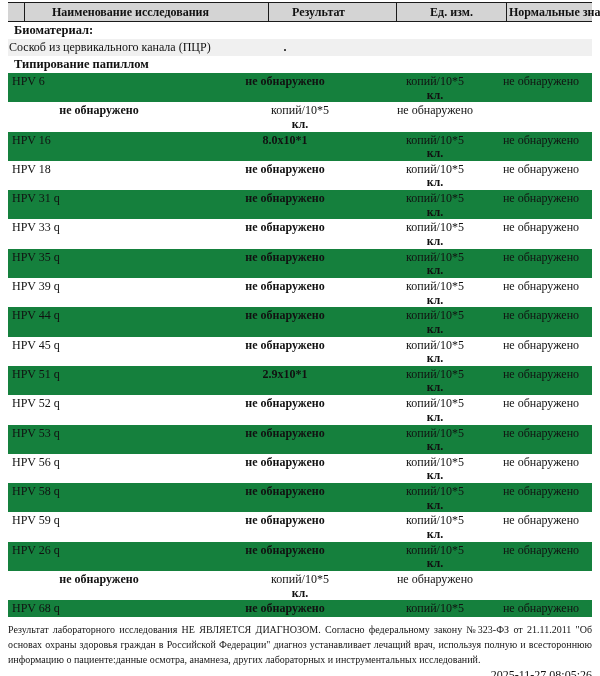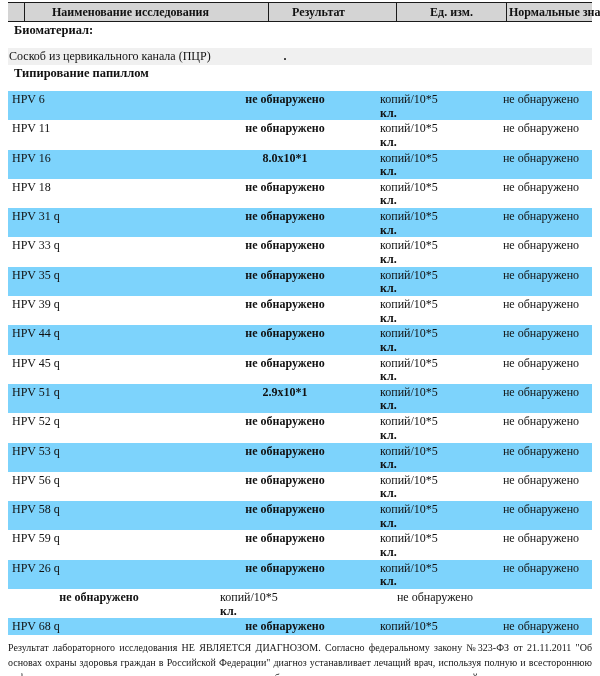--- a/index.html
+++ b/index.html
@@ -11,36 +11,36 @@
 
   
   .thead { display:grid; grid-template-columns:212px 160px 110px 102px; background:#d4d4d4;
            border-top:1px solid #1a1a1a; border-bottom:1px solid #1a1a1a;padding-left:16px; }
   .th { border-left:1px solid #1a1a1a; font-weight:bold; font-size:12px; line-height:16px;
         text-align:center; padding:1px 2px; white-space:nowrap; overflow:hidden; }
   .th:last-child { border-right:1px solid #1a1a1a; }
   .th.result-col { padding-right:30px;margin-left:32px; }
 
   
-  .section-label { font-weight:bold; font-size:12.5px; line-height:17px; height:26px; padding-left:6px; }
+  .section-label { font-weight:bold; font-size:12.5px; line-height:17px; height:17px; padding-left:6px; }
 
   
   .sample-row { display:grid; grid-template-columns:212px 160px 110px 102px; background:#f0f0f0;
                 height:17px; font-size:12px; line-height:16px; }
   .sample-row .c1 { padding-left:1px; white-space:nowrap; }
   .sample-row .c2 { text-align:center; padding-right:30px; font-weight:bold; }
 
   
   .hpv-row { display:grid; grid-template-columns:212px 160px 110px 102px; height:29.3px;
              font-size:12px; line-height:13.5px; padding-top:2px; }
-  .hpv-row.shaded { background:#7dd3fc; }
+  .hpv-row.shaded { background:#15803d; }
   .hpv-row.single { height:17px; }
   .hpv-row .c1 { padding-left:4px; white-space:nowrap; }
   .hpv-row .c2 { text-align:center; padding-right:30px; font-weight:bold; }
-  .hpv-row .c3 { text-align:left; }
+  .hpv-row .c3 { text-align:center; }
   .hpv-row .c3 .u2 { display:block;font-weight:bold; }
   .hpv-row .c4 { text-align:center; }
 
   
   .footer { width:584px; margin:6px 8px 0 8px; font-size:10px; line-height:14.6px;
             text-align:justify; color:#141414; }
   .stamp { width:584px; margin:1px 8px 0 8px; text-align:right; font-size:12px; }
 </style>
 </head>
 <body>
@@ -69,21 +69,20 @@
 
     <div>
   <div class="hpv-row shaded">
     <div class="c1">HPV 6</div>
     <div class="c2">не обнаружено</div>
     <div class="c3"><span class="u1">копий/10*5</span><span class="u2">кл.</span></div>
     <div class="c4">не обнаружено</div>
   </div>
 
   <div class="hpv-row">
-    <div class="c1">HPV 11</div>
     <div class="c2">не обнаружено</div>
     <div class="c3"><span class="u1">копий/10*5</span><span class="u2">кл.</span></div>
     <div class="c4">не обнаружено</div>
   </div>
 
   <div class="hpv-row shaded">
     <div class="c1">HPV 16</div>
     <div class="c2">8.0x10*1</div>
     <div class="c3"><span class="u1">копий/10*5</span><span class="u2">кл.</span></div>
     <div class="c4">не обнаружено</div>

